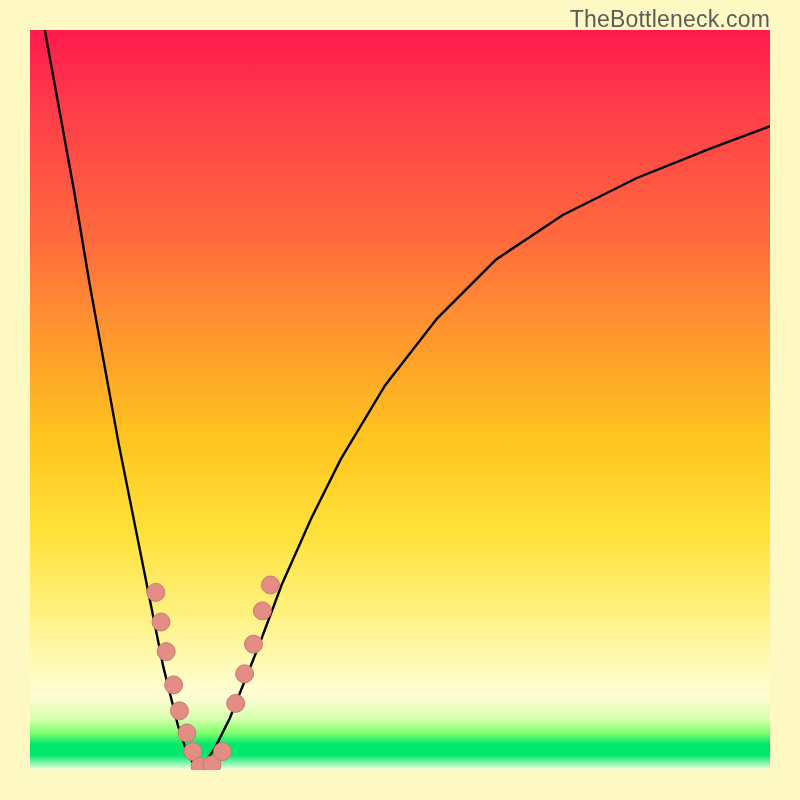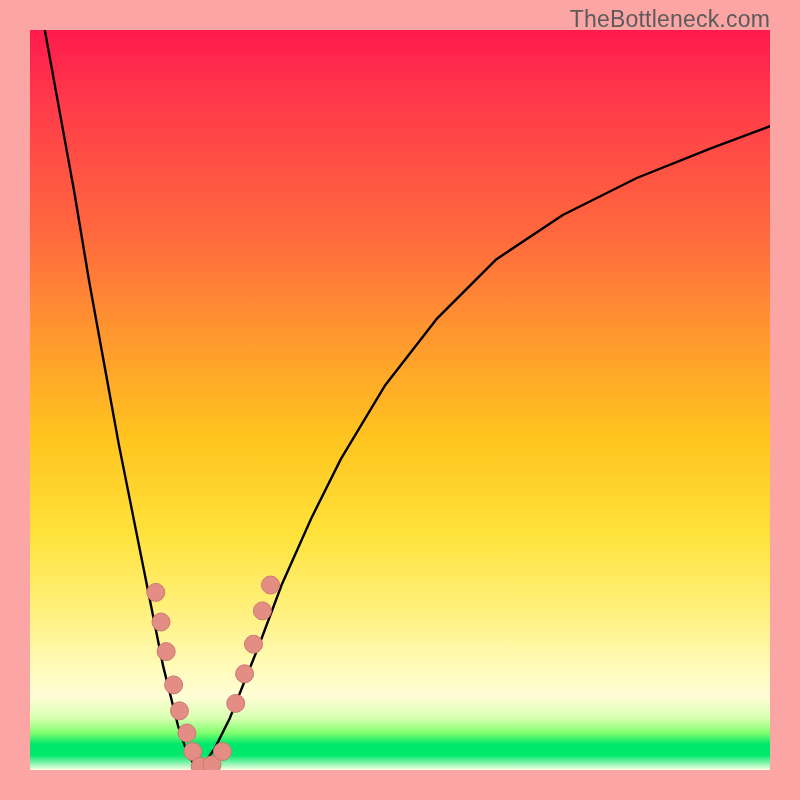--- a/index.html
+++ b/index.html
@@ -8,21 +8,21 @@
     width: 800px;
     height: 800px;
     overflow: hidden;
     background: #000;
     font-family: Arial, Helvetica, sans-serif;
   }
   .frame {
     position: relative;
     width: 800px;
     height: 800px;
-    background: #fca5a5;
+    background: #fef9c3;
   }
   .plot-area {
     position: absolute;
     left: 30px;
     top: 30px;
     width: 740px;
     height: 740px;
     
     background: linear-gradient(
       to bottom,

